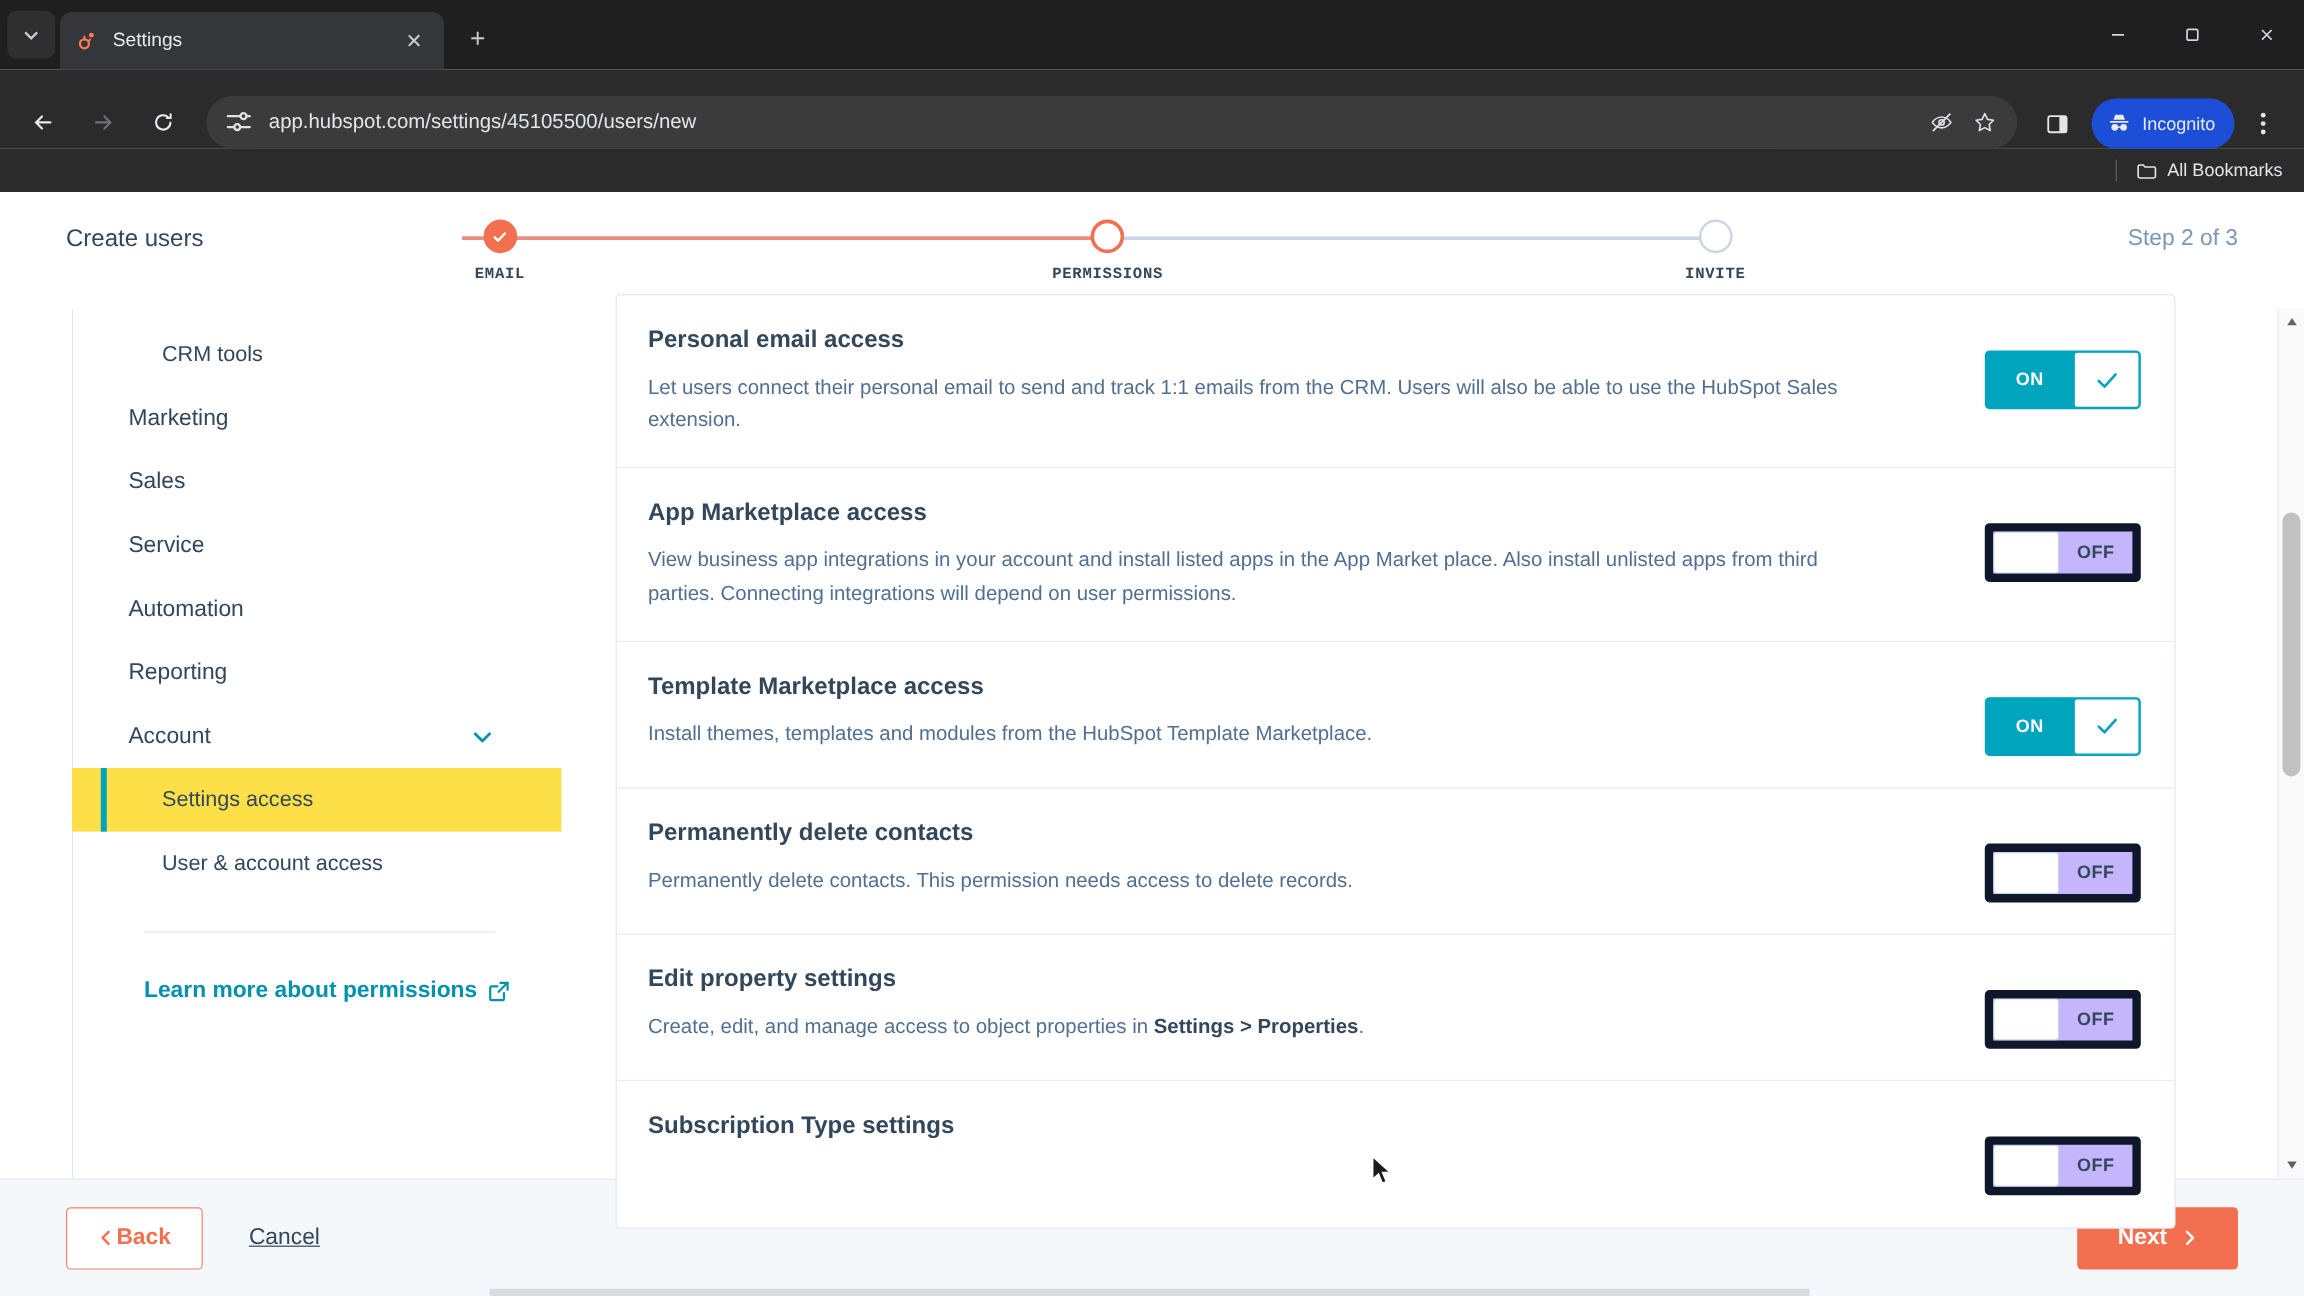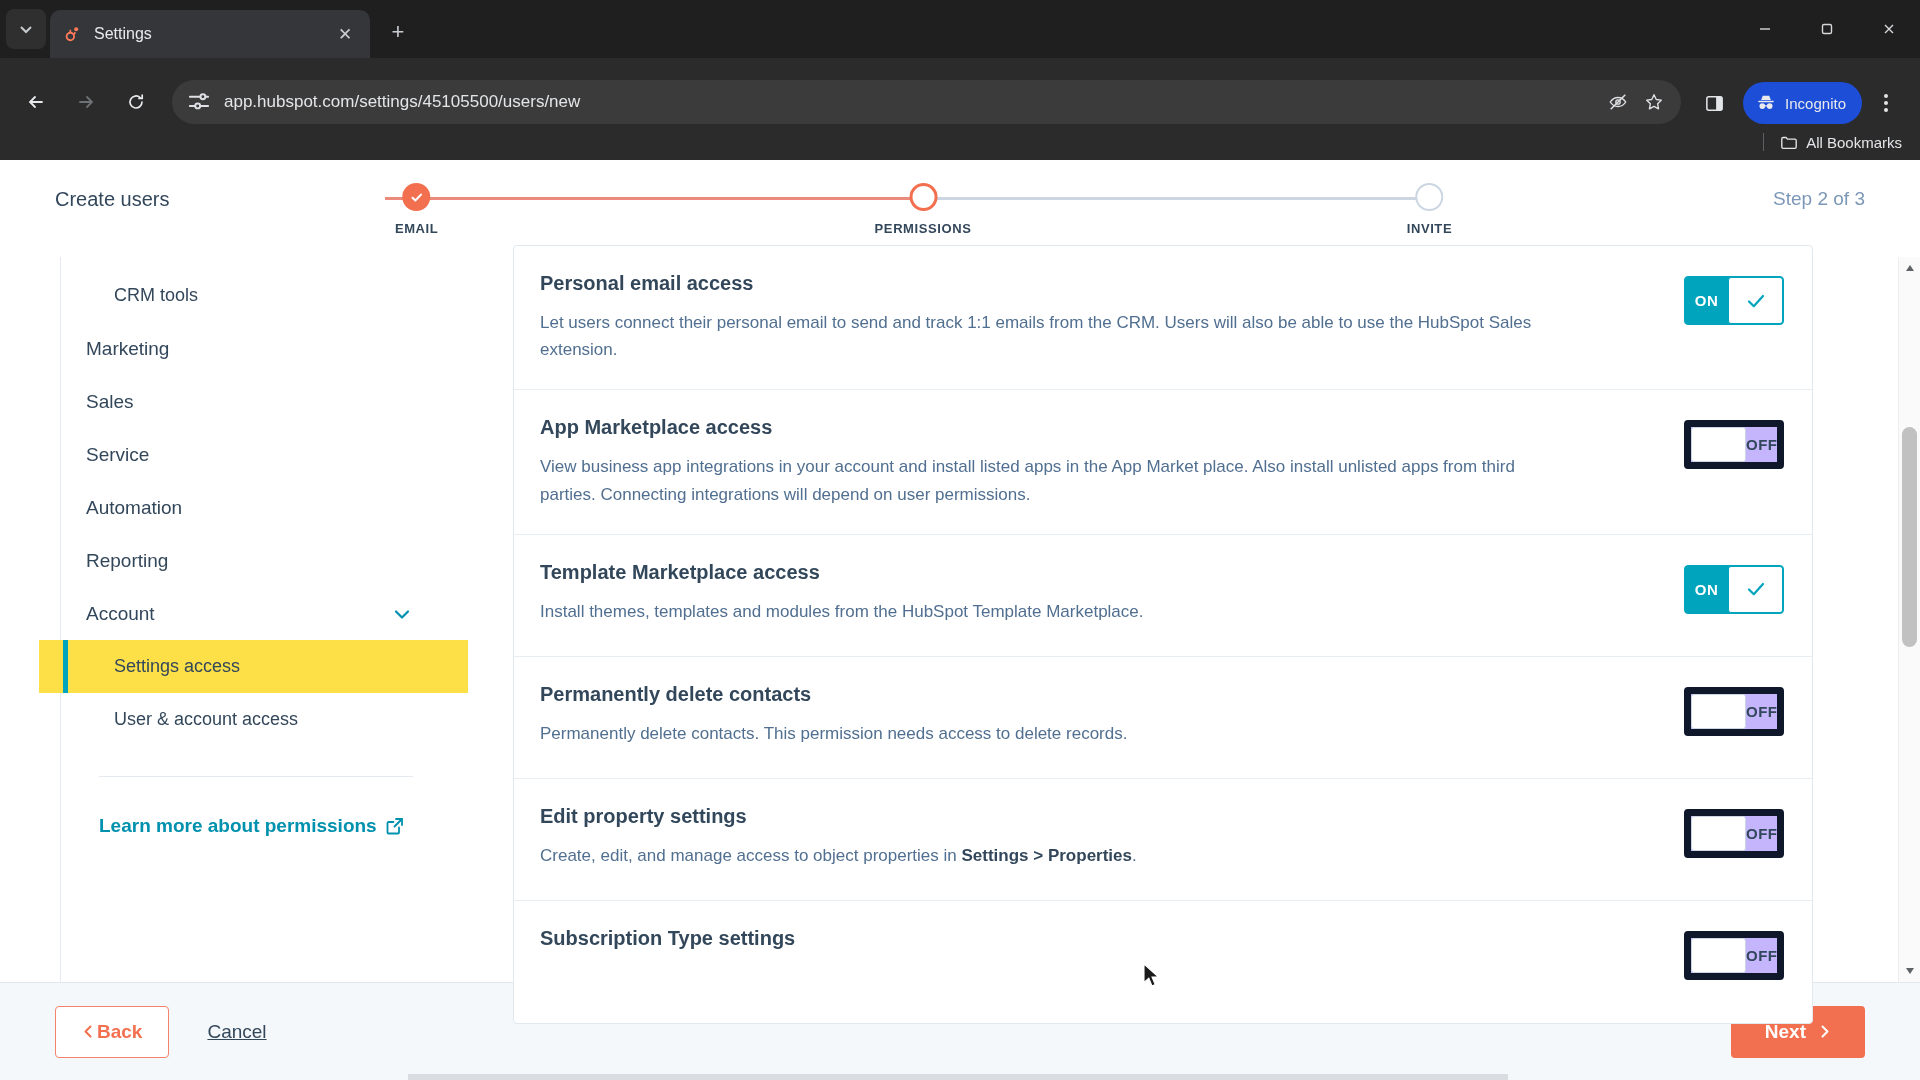--- a/index.html
+++ b/index.html
@@ -128,21 +128,21 @@
     height: 97px; background: #ffffff;
     display: flex; align-items: flex-start; padding: 0 55px;
     position: relative; flex: 0 0 auto;
   }
   .page-title {
     font-size: 20px; color: #33475b; margin-top: 28px;
     width: 330px; flex: 0 0 auto;
   }
   .stepper {
     flex: 1 1 auto; position: relative; height: 100%;
-    margin-top: 10px; max-width: 1055px;
+    margin-top: 10px; max-width: 1055px; font-family: Liberation Mono, monospace;
   }
   .step-track {
     position: absolute; top: 27px; left: 0; right: 0; height: 3px;
     background: #cbd6e2;
   }
   .step-track-filled {
     position: absolute; top: 27px; left: 0; width: 51%;
     height: 3px; background: #ec8b7c;
   }
   .step-node {
@@ -166,21 +166,21 @@
     margin-left: auto; flex: 0 0 auto;
   }
 
   .body-area {
     flex: 1 1 auto; display: flex; min-height: 0; position: relative;
     background: #ffffff;
   }
 
   
   .sidebar {
-    width: 468px; flex: 0 0 auto; padding: 12px 0 0 39px;
+    width: 468px; flex: 0 0 auto; padding: 12px 0 0 60px;
     overflow: hidden; position: relative;
   }
   .side-border {
     position: absolute; left: 60px; top: 0; bottom: 0; width: 1px; background: #e5eaf0;
   }
   .nav-item {
     height: 53px; display: flex; align-items: center;
     padding-left: 47px; font-size: 19px; color: #33475b;
     position: relative;
   }
@@ -225,23 +225,23 @@
   .perm-text { flex: 1 1 auto; min-width: 0; padding-right: 40px; }
   .perm-title {
     font-size: 20px; font-weight: bold; color: #33475b; margin-bottom: 14px;
   }
   .perm-desc {
     font-size: 17px; color: #516f90; line-height: 1.6; max-width: 1000px;
   }
   .perm-desc b { color: #33475b; font-weight: bold; }
 
   .toggle {
-    width: 100px; height: 49px; flex: 0 0 auto;
+    width: 130px; height: 49px; flex: 0 0 auto;
     display: flex; border-radius: 4px; overflow: hidden;
-    margin-top: 4px; position: relative;
+    margin-top: 20px; position: relative;
   }
   .toggle.on {
     background: #00a4bd;
     border: 1px solid #00a4bd;
   }
   .toggle.off {
     background: #c4b5fd;
     border: 7px solid #0f172a;
   }
   .toggle-label {

